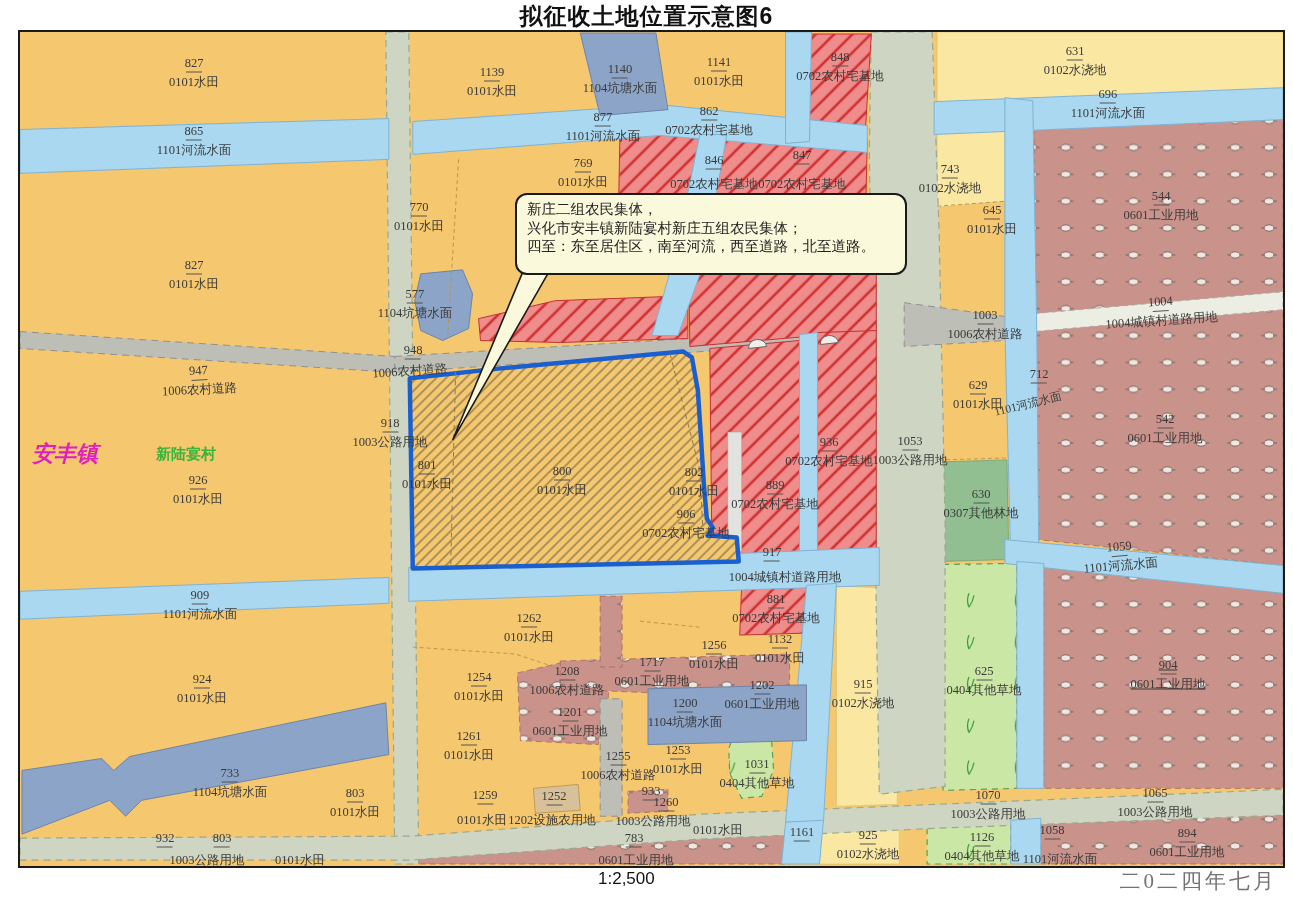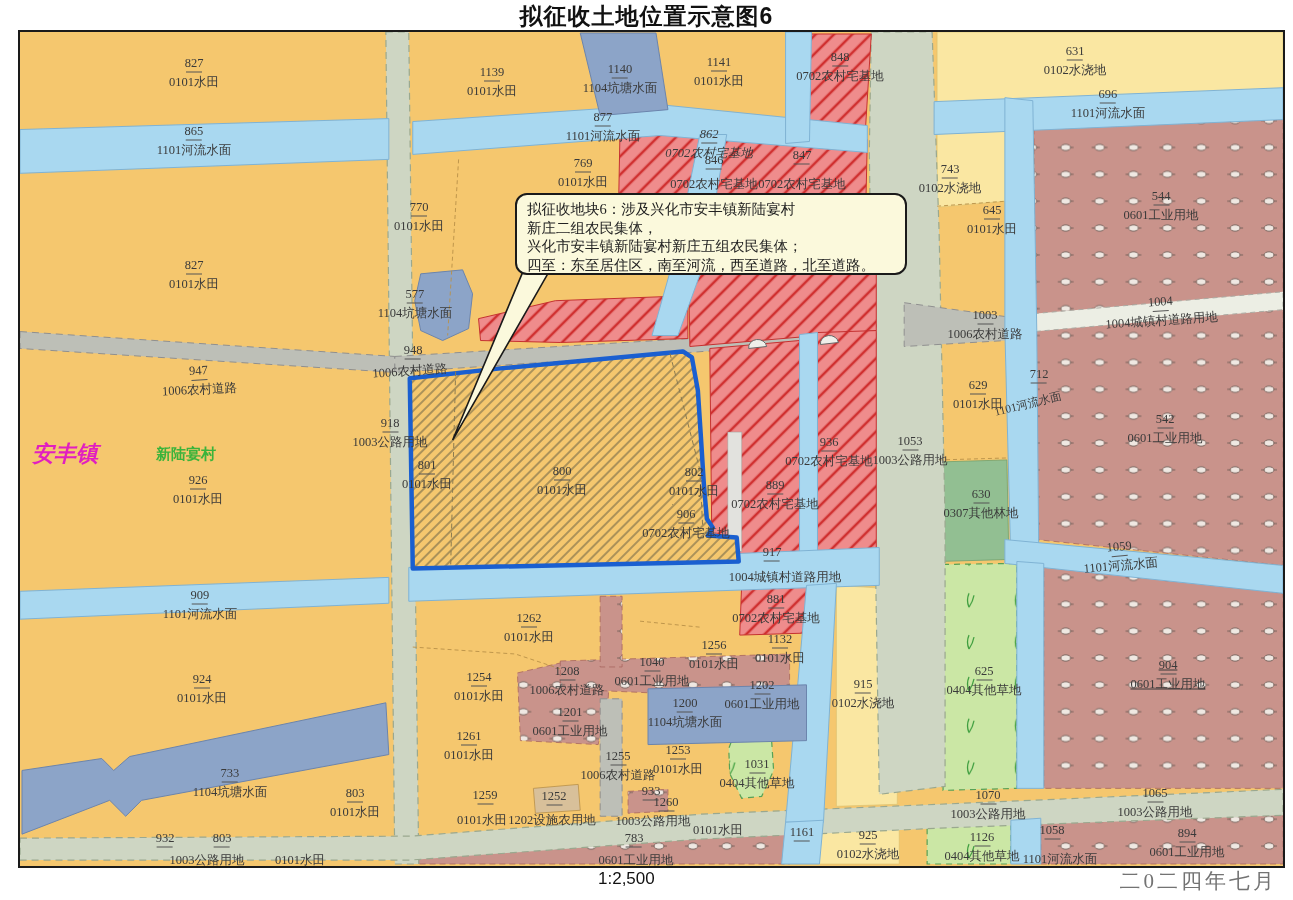--- a/index.html
+++ b/index.html
@@ -269,21 +269,21 @@
       <div class="lbl" style="left: 699px; top: 39px;">
         <span class="num">1141</span>
         <span class="dash"></span>
         <span class="txt">0101水田</span>
       </div>
       <div class="lbl" style="left: 820px; top: 34px;">
         <span class="num">848</span>
         <span class="dash"></span>
         <span class="txt">0702农村宅基地</span>
       </div>
-      <div class="lbl" style="left: 689px; top: 111px; font-style: italic;">
+      <div class="lbl" style="left: 689px; top: 88px;">
         <span class="num">862</span>
         <span class="dash"></span>
         <span class="txt">0702农村宅基地</span>
       </div>
       <div class="lbl" style="left: 694px; top: 130px;">
         <span class="num">846</span>
         <span class="dash"></span>
       </div>
       <div class="lbl" style="left: 782px; top: 125px; justify-content: center;">
         <span class="num">847</span>
@@ -430,21 +430,21 @@
         <span class="num">894</span>
         <span class="dash"></span>
         <span class="txt">0601工业用地</span>
       </div>
       <div class="lbl" style="left: 509px; top: 595px;">
         <span class="num">1262</span>
         <span class="dash"></span>
         <span class="txt">0101水田</span>
       </div>
       <div class="lbl" style="left: 632px; top: 639px;">
-        <span class="num">1040</span>
+        <span class="num">1717</span>
         <span class="dash"></span>
         <span class="txt">0601工业用地</span>
       </div>
       <div class="lbl" style="left: 694px; top: 622px;">
         <span class="num">1256</span>
         <span class="dash"></span>
         <span class="txt">0101水田</span>
       </div>
       <div class="lbl" style="left: 547px; top: 648px;">
         <span class="num">1208</span>
@@ -531,21 +531,20 @@
         <span class="dash"></span>
       </div>
       <div class="lbl" style="left: 848px; top: 812px;">
         <span class="num">925</span>
         <span class="dash"></span>
         <span class="txt">0102水浇地</span>
       </div>
     </div>
 
   <div class="callout">
-    <div>拟征收地块6：涉及兴化市安丰镇新陆宴村</div>
     <div>新庄二组农民集体，</div>
     <div>兴化市安丰镇新陆宴村新庄五组农民集体；</div>
     <div>四至：东至居住区，南至河流，西至道路，北至道路。</div>
   </div>
 </div>
 
 <div class="scale">1:2,500</div>
 <div class="date">二0二四年七月</div>
 
 </body></html>

